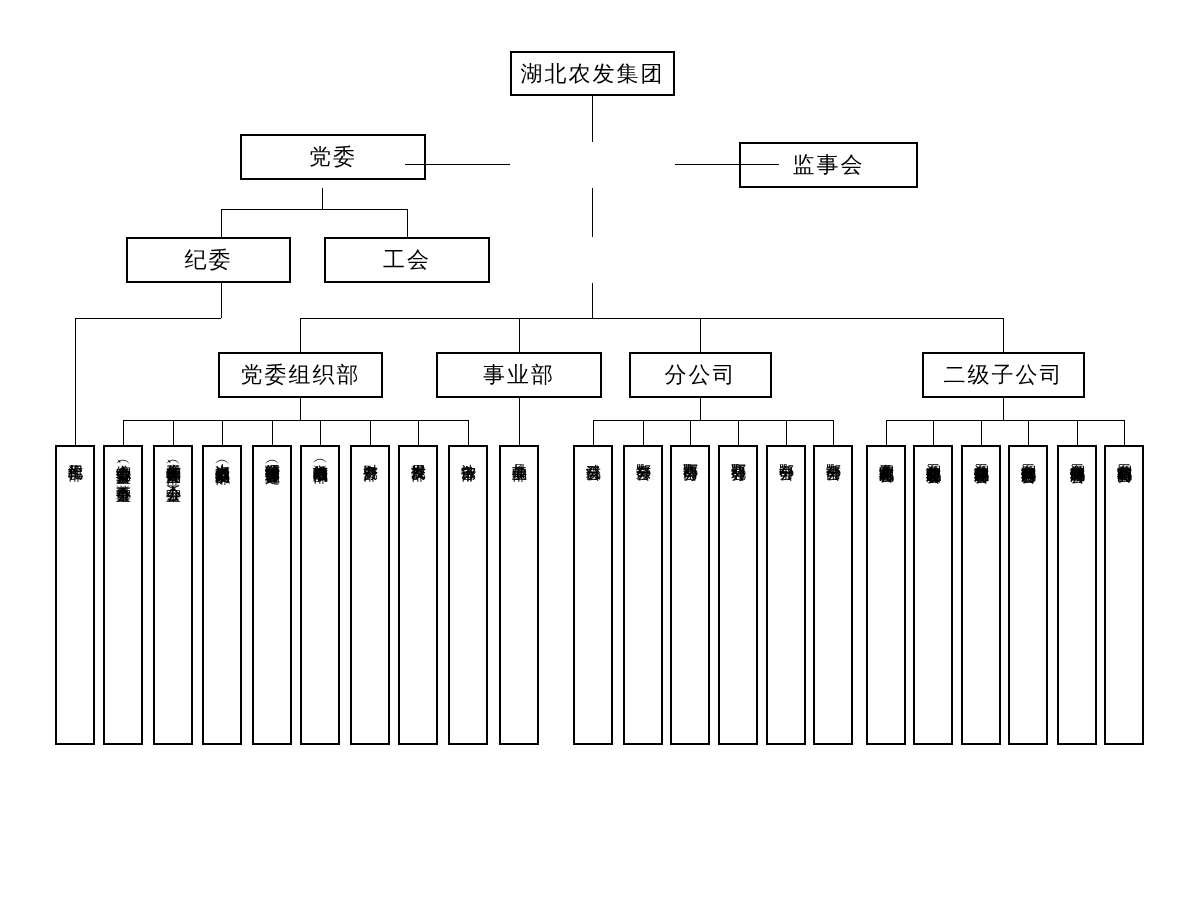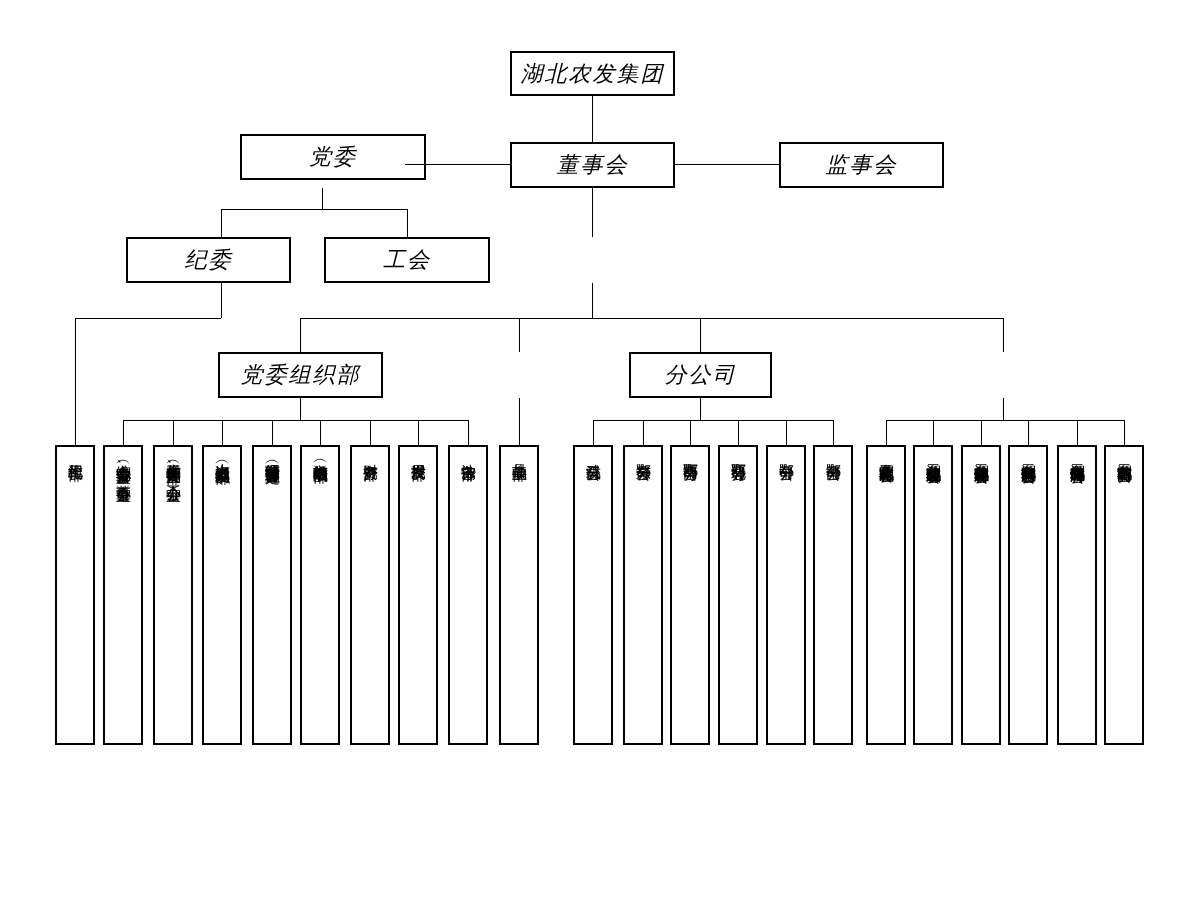--- a/index.html
+++ b/index.html
@@ -3,21 +3,21 @@
 <meta charset="utf-8">
 <style>
   html,body{margin:0;padding:0;background:#ffffff;}
   #canvas{
     position:relative;width:1200px;height:900px;background:#ffffff;overflow:hidden;
     font-family:"Liberation Serif", serif;color:#000000;
   }
   .hnode{
     position:absolute;box-sizing:border-box;border:2px solid #000000;background:#ffffff;
     display:flex;align-items:center;justify-content:center;
-    font-size:22px;letter-spacing:2px;white-space:nowrap;font-style:italic;
+    font-size:22px;letter-spacing:2px;white-space:nowrap;
   }
   .vnode{
     position:absolute;box-sizing:border-box;border:2px solid #000000;background:#ffffff;
     width:40px;height:300px;top:445px;
     display:flex;justify-content:center;align-items:flex-start;
   }
   .vnode span{
     writing-mode:vertical-rl;font-size:15px;line-height:1;padding-top:5px;
     letter-spacing:0.5px;
   }
@@ -25,28 +25,29 @@
   .lv{position:absolute;width:1px;background:#000000;}
 </style>
 </head>
 <body>
 
 <div id="canvas">
 
   <div class="hnode" style="left:510px;top:51px;width:165px;height:45px">湖北农发集团</div>
 
   <div class="hnode" style="left:240px;top:134px;width:186px;height:46px">党委</div>
-  <div class="hnode" style="left:510px;top:142px;width:165px;height:46px">董事会</div>
-  <div class="hnode" style="left:779px;top:142px;width:165px;height:46px">监事会</div>
+  <div class="hnode" style="left:739px;top:142px;width:179px;height:46px">监事会</div>
 
   <div class="hnode" style="left:126px;top:237px;width:165px;height:46px">纪委</div>
   <div class="hnode" style="left:324px;top:237px;width:166px;height:46px">工会</div>
 
   <div class="hnode" style="left:218px;top:352px;width:165px;height:46px">党委组织部</div>
+  <div class="hnode" style="left:436px;top:352px;width:166px;height:46px">事业部</div>
   <div class="hnode" style="left:629px;top:352px;width:143px;height:46px">分公司</div>
+  <div class="hnode" style="left:922px;top:352px;width:163px;height:46px">二级子公司</div>
 
   <div class="vnode" style="left:55px">
       <span>纪检工作部</span>
     </div>
 
   <div class="vnode" style="left:103px">
       <span>综合办公室（党委办公室、董事会办公室）</span>
     </div>
   <div class="vnode" style="left:153px">
       <span>党群工作部（党委宣传部、工会办公室）</span>

